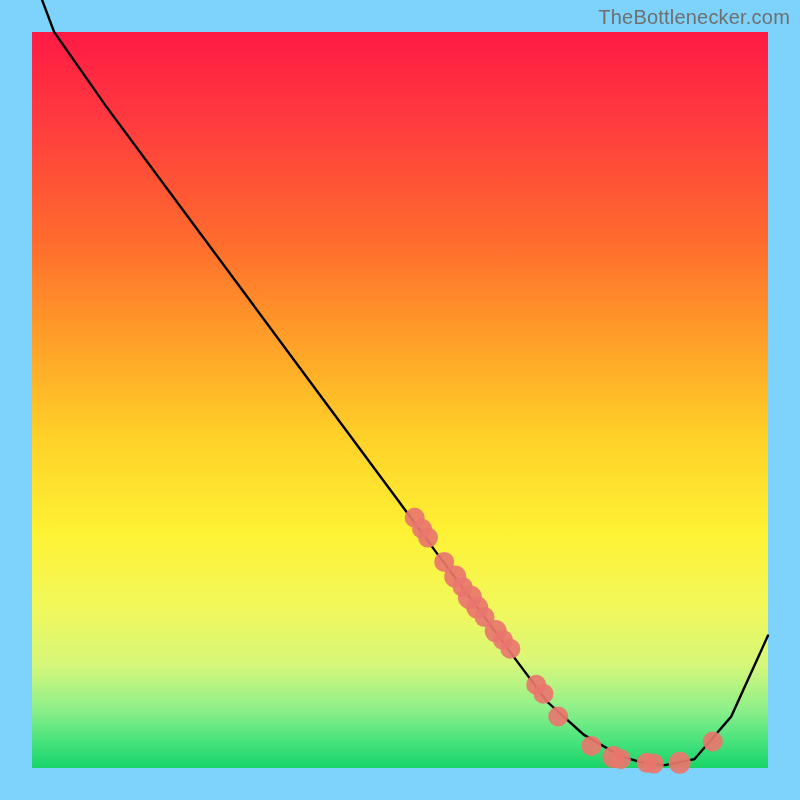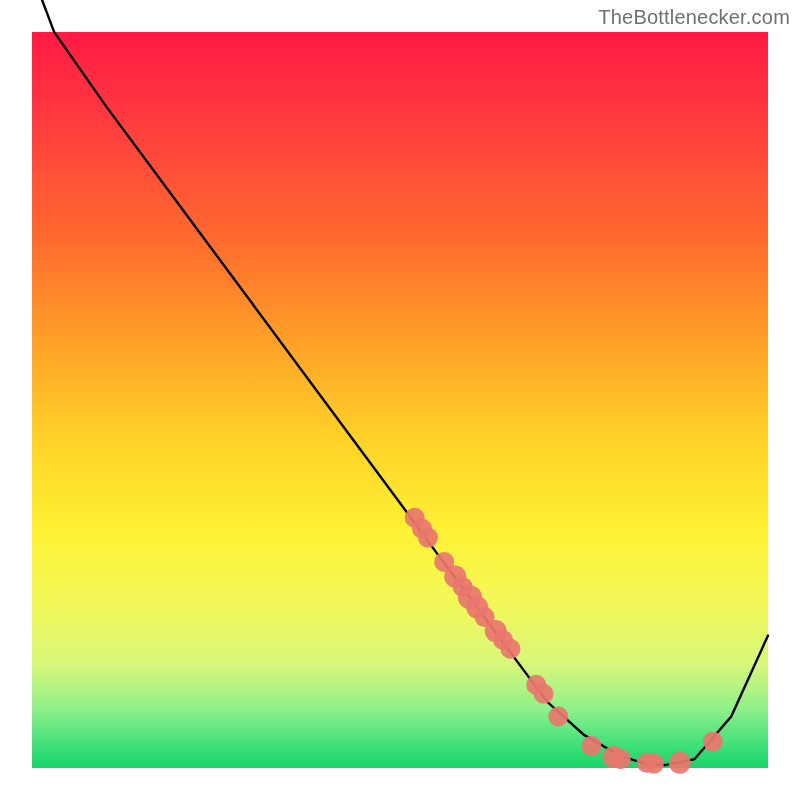--- a/index.html
+++ b/index.html
@@ -8,21 +8,21 @@
     width: 800px;
     height: 800px;
     background: #000;
     font-family: Arial, Helvetica, sans-serif;
     overflow: hidden;
   }
   .frame {
     position: relative;
     width: 800px;
     height: 800px;
-    background: #ffffff;
+    background: #7dd3fc;
   }
   .plot-area {
     position: absolute;
     left: 32px;
     top: 32px;
     width: 736px;
     height: 736px;
     
     background: linear-gradient(
       to bottom,

